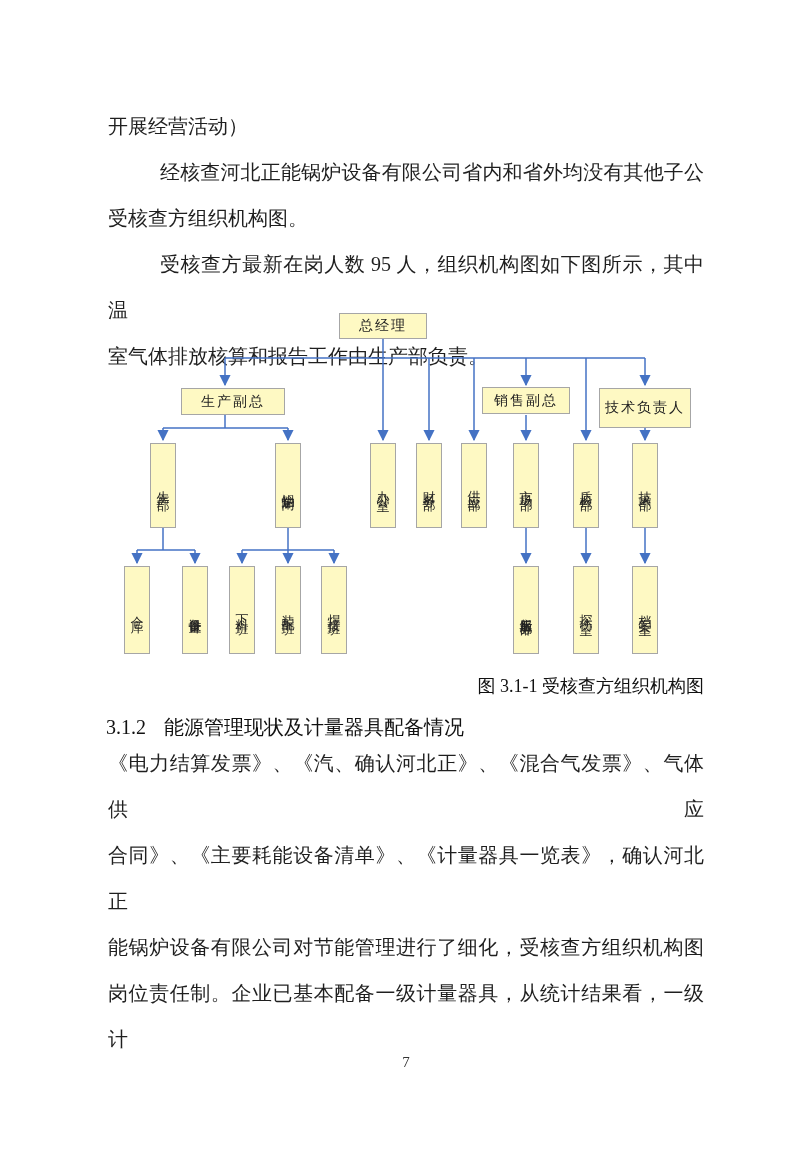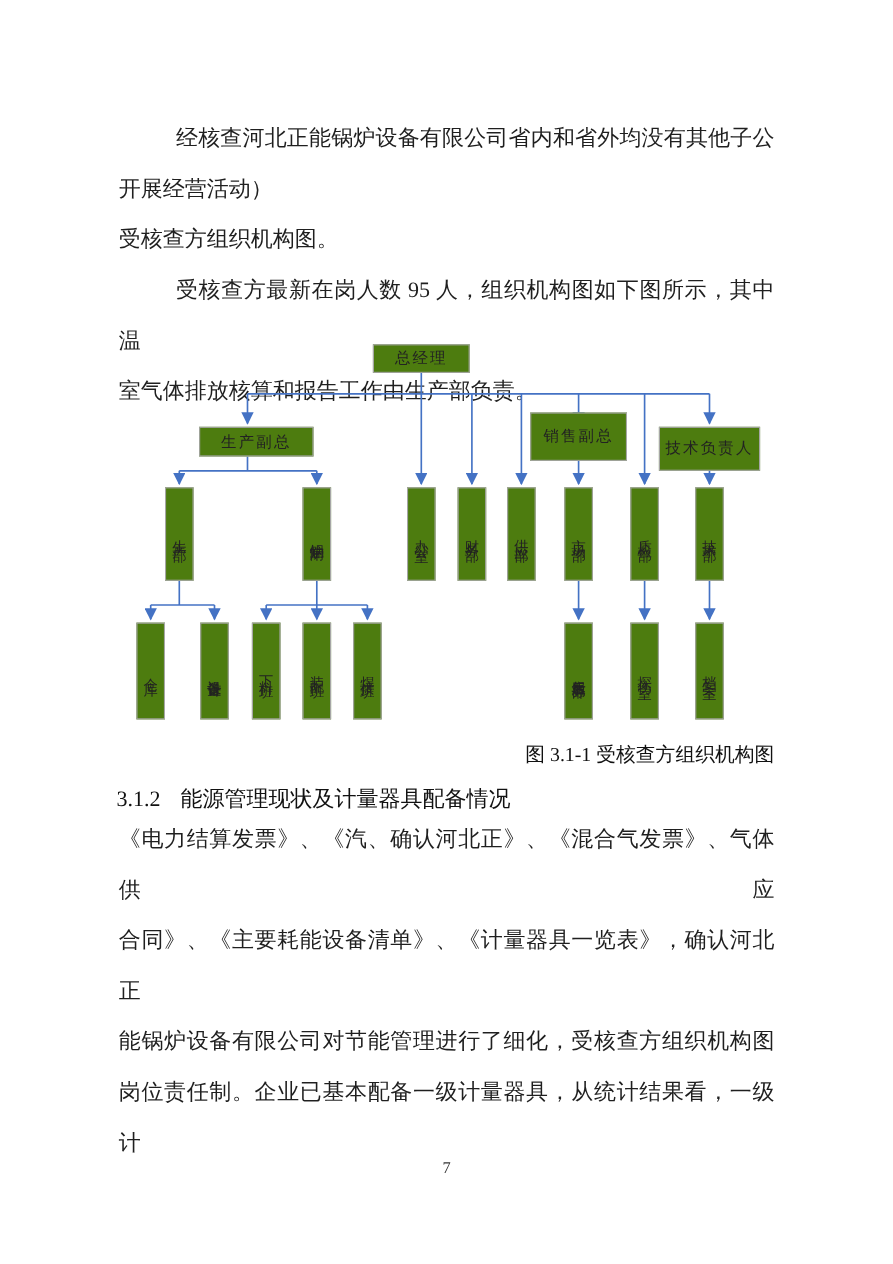--- a/index.html
+++ b/index.html
@@ -24,40 +24,40 @@
   }
   .heading .sec-num{margin-right:18px;}
   .pageno{
     position:absolute;left:0;top:1054px;width:100%;text-align:center;
     font-size:15px;color:#333;
   }
   
   .chart{position:absolute;left:121px;top:300px;width:572px;height:356px;}
   .chart svg{position:absolute;left:0;top:0;}
   .node{
-    position:absolute;background:#4d7c0f;border:1px solid #a6a6a6;
+    position:absolute;background:#fef9c3;border:1px solid #a6a6a6;
     display:flex;align-items:center;justify-content:center;
     font-size:14px;color:#222;box-sizing:border-box;
   }
   .node.h span{letter-spacing:2px;white-space:nowrap;}
   .node.v{font-size:13px;}
   .node.v span{
     writing-mode:vertical-rl;text-orientation:upright;
     letter-spacing:4px;line-height:1;
   }
   .node.v.tight span{letter-spacing:1px;}
 </style>
 </head>
 <body>
 
 <div class="page">
 
   <div class="textblock intro">
+    <div class="tline">开展经营活动）</div>
     <div class="tline indent just">经核查河北正能锅炉设备有限公司省内和省外均没有其他子公</div>
-    <div class="tline">开展经营活动）</div>
     <div class="tline">受核查方组织机构图。</div>
     <div class="tline indent just">受核查方最新在岗人数 95 人，组织机构图如下图所示，其中温</div>
     <div class="tline">室气体排放核算和报告工作由生产部负责。</div>
   </div>
 
   <div class="chart">
     <svg width="572" height="356" viewBox="0 0 572 356">
       <defs>
         <marker id="ah" viewBox="0 0 10 10" refX="9" refY="5" markerWidth="7.5" markerHeight="7.5" orient="auto">
           <path d="M0,0 L10,5 L0,10 z" fill="#4472c4"></path>
@@ -102,21 +102,21 @@
       </g>
     </svg>
 
     <div class="node h" style="left:218px;top:13px;width:88px;height:26px">
         <span>总经理</span>
       </div>
 
     <div class="node h" style="left:60px;top:88px;width:104px;height:27px">
         <span>生产副总</span>
       </div>
-    <div class="node h" style="left:361px;top:75px;width:88px;height:44px">
+    <div class="node h" style="left:361px;top:87px;width:88px;height:27px">
         <span>销售副总</span>
       </div>
     <div class="node h" style="left:478px;top:88px;width:92px;height:40px">
         <span>技术负责人</span>
       </div>
 
     <div class="node v" style="left:29px;top:143px;width:26px;height:85px">
         <span>生产部</span>
       </div>
     <div class="node v tight" style="left:154px;top:143px;width:26px;height:85px">

